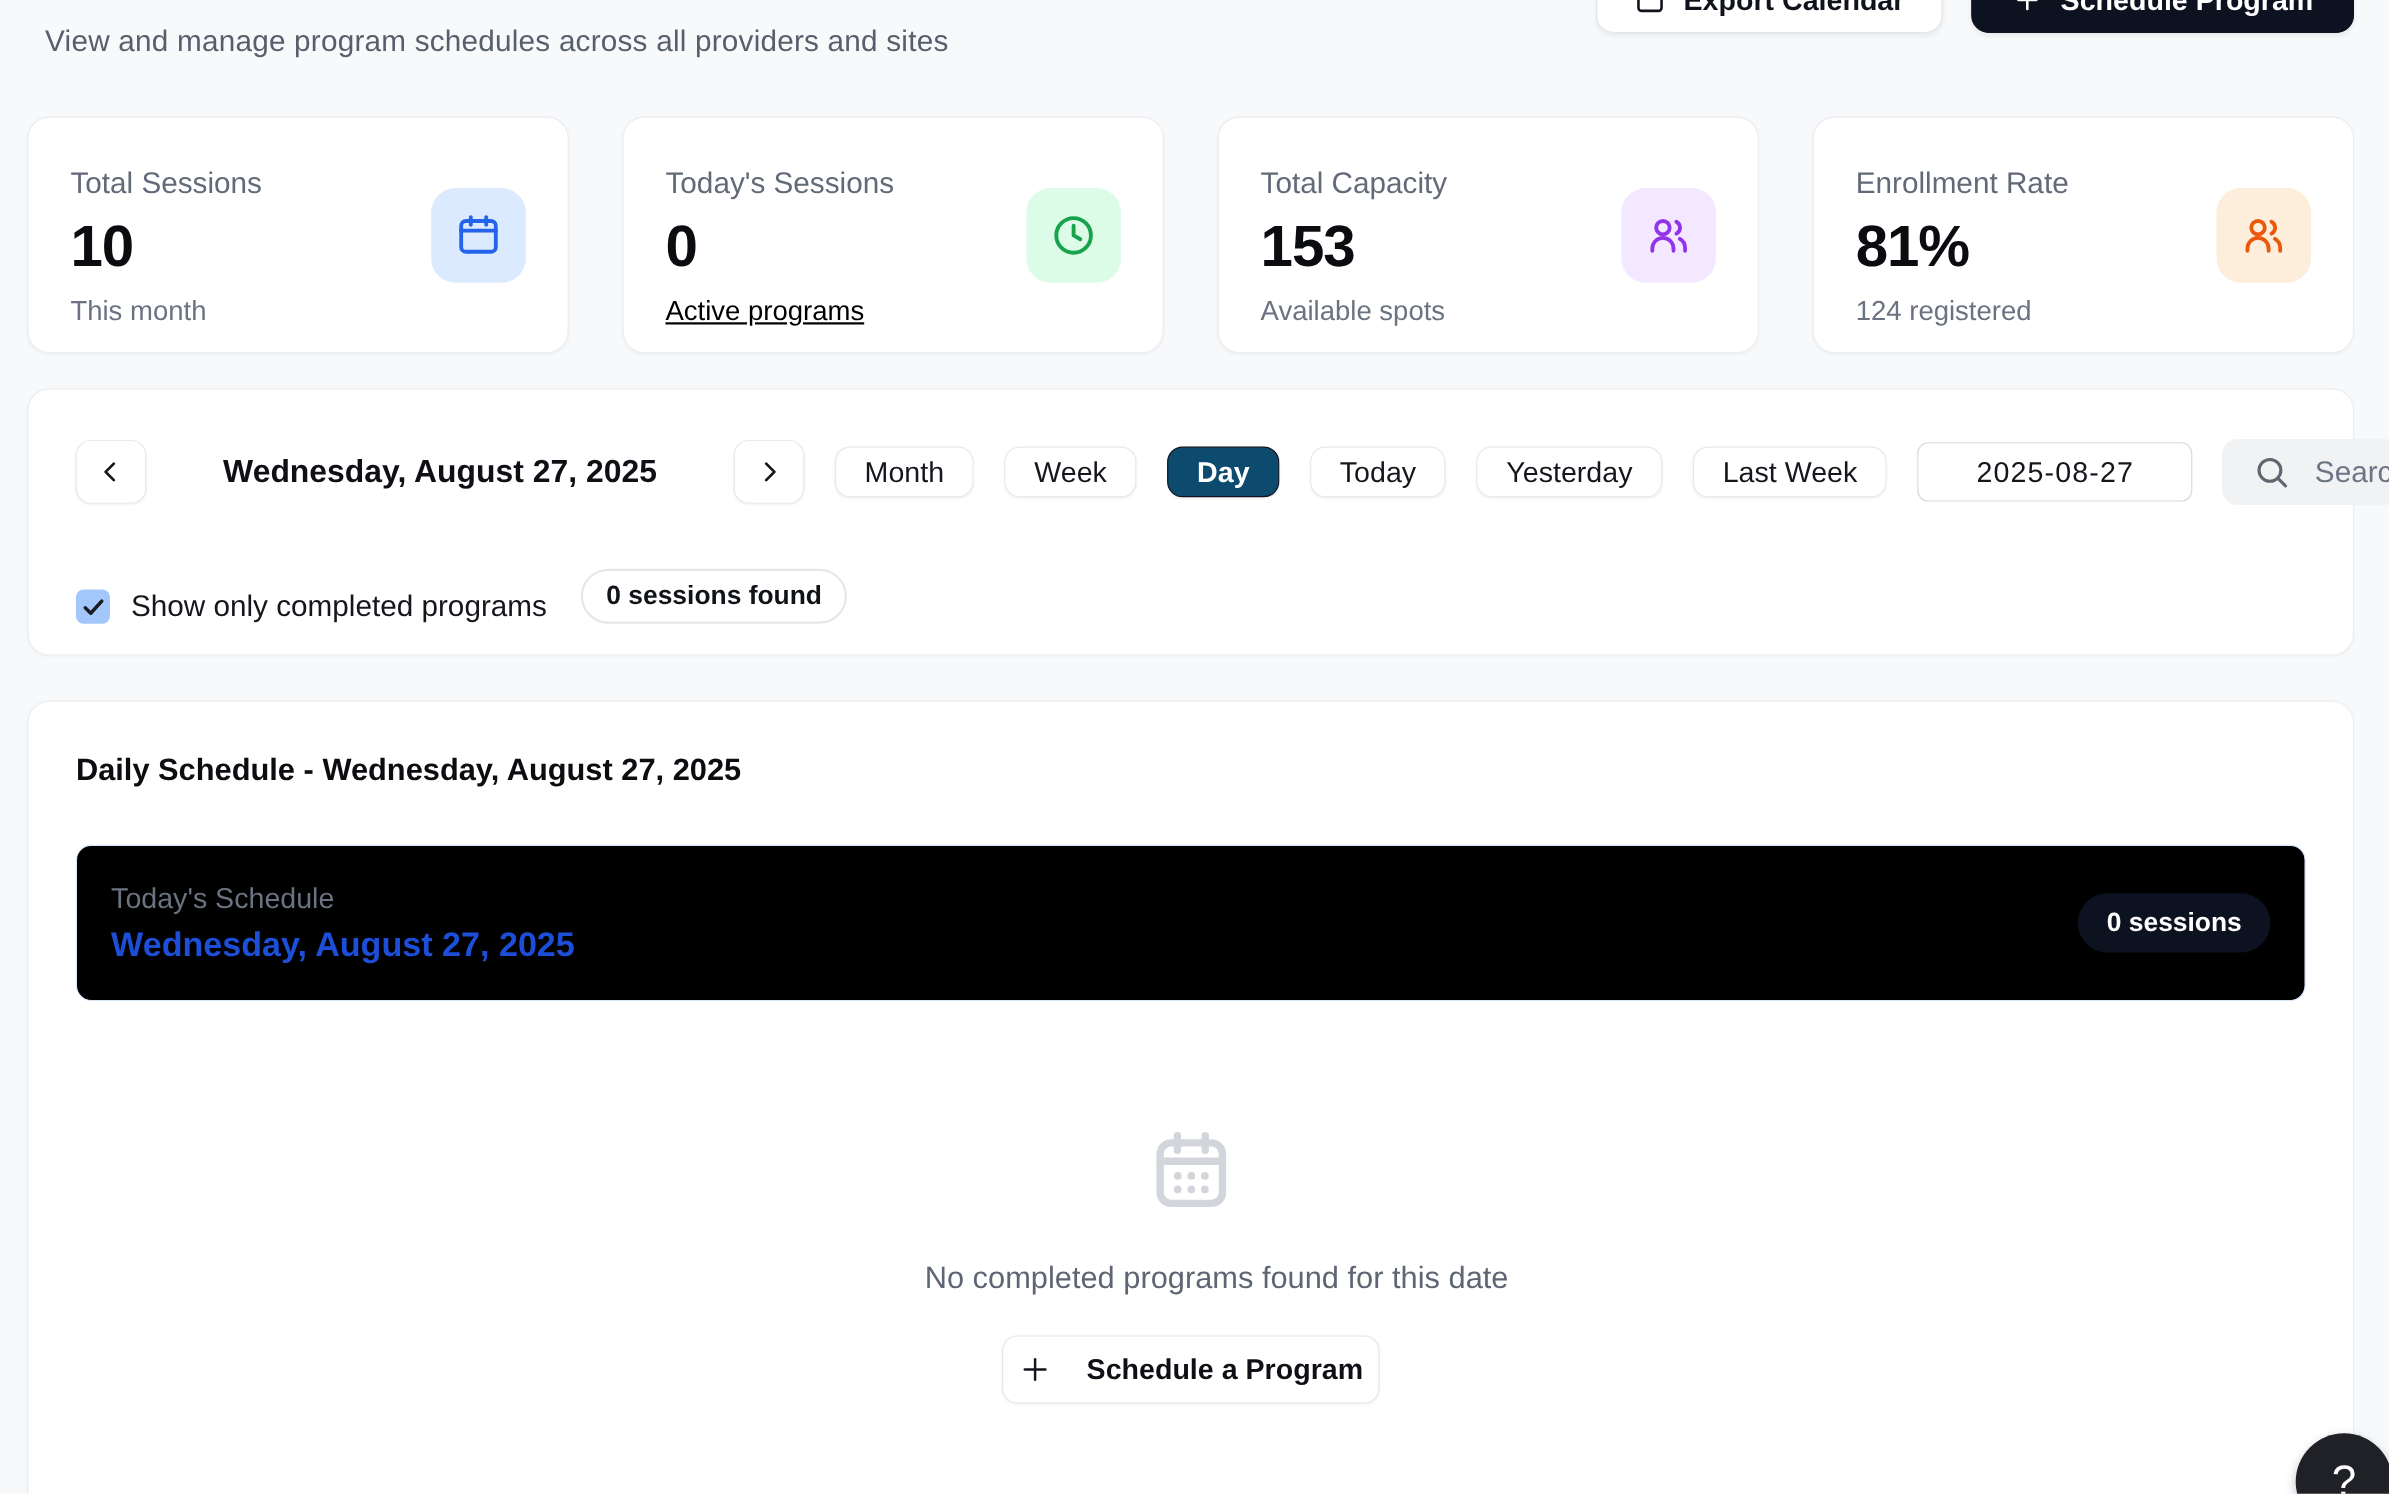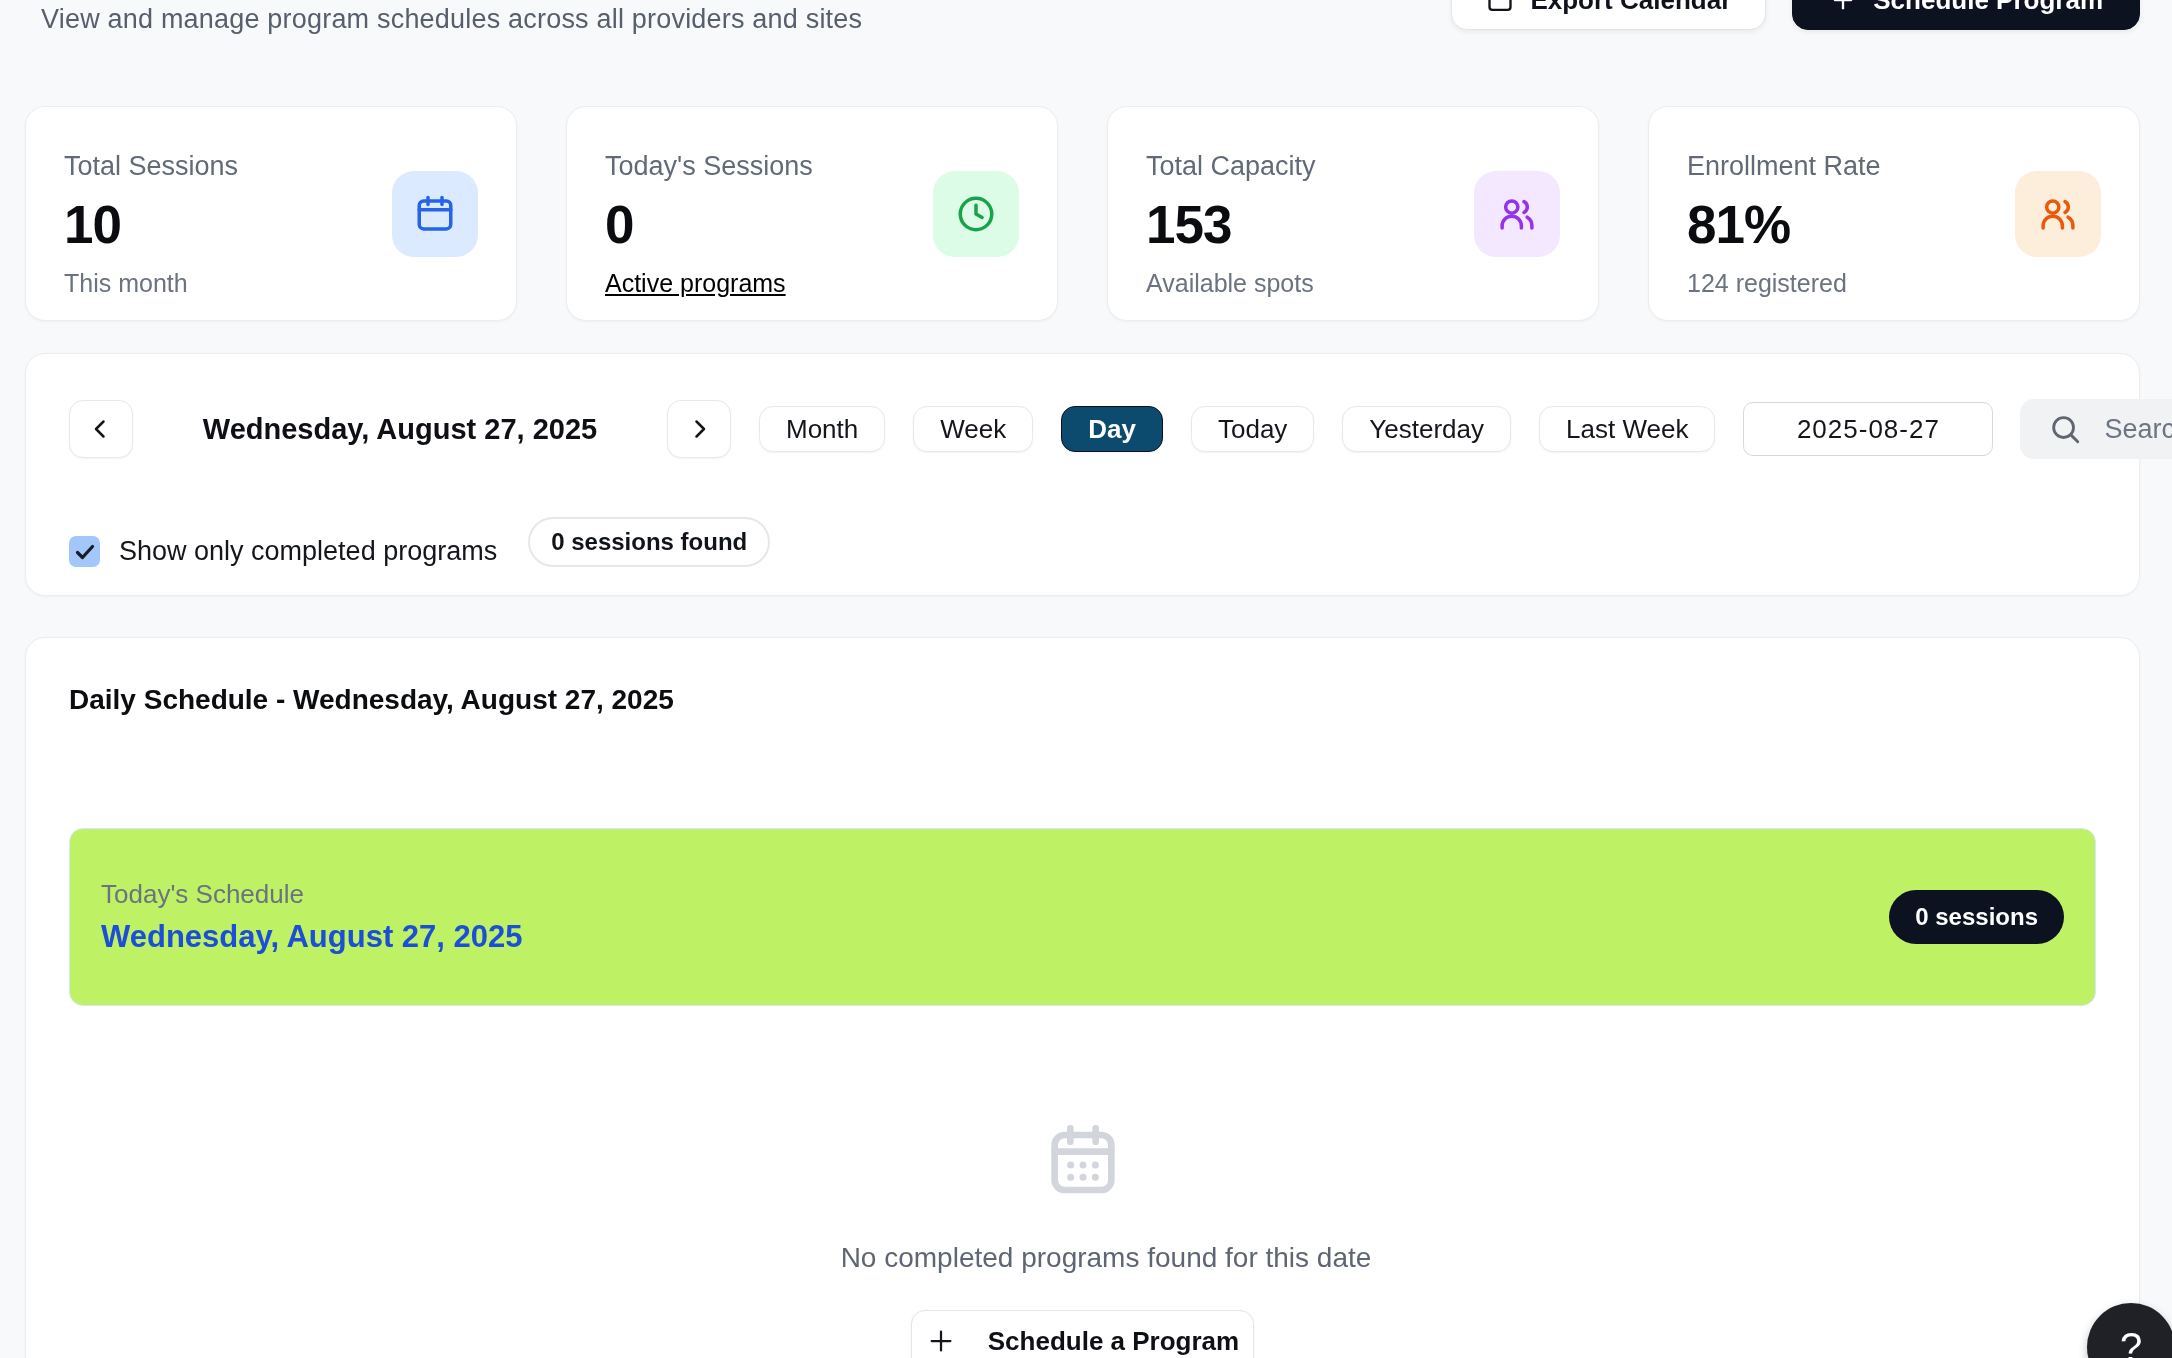--- a/index.html
+++ b/index.html
@@ -7,21 +7,21 @@
     width:2172px;height:1358px;position:relative;overflow:hidden;
     background:#f8f9fa;
     font-family:"Liberation Sans",sans-serif;
     color:#101114;
   }
   svg{display:block;}
   .icon{flex:none;}
 
   
   .page-subtitle{
-    position:absolute;left:41px;top:4px;
+    position:absolute;left:41px;top:22px;
     font-size:27px;color:#575f6c;letter-spacing:.2px;
   }
   .top-actions{
     position:absolute;top:-30px;right:32px;display:flex;gap:26px;
   }
   .btn{
     display:flex;align-items:center;justify-content:center;gap:16px;
     height:60px;border-radius:16px;font-size:26px;font-weight:600;
     background:#fff;border:1px solid #e3e5e9;color:#10131c;
     box-shadow:0 2px 5px rgba(16,24,40,.07);
@@ -104,22 +104,22 @@
 
   
   .daily-card{
     position:absolute;left:25px;top:637px;width:2115px;height:790px;
     box-sizing:border-box;background:#fff;border:1px solid #ebedf0;
     border-radius:20px;box-shadow:0 1px 3px rgba(16,24,40,.04);
     padding:46px 43px;
   }
   .daily-heading{font-size:28px;font-weight:600;color:#0c0d10;}
   .today-banner{
-    margin-top:112px;height:178px;box-sizing:border-box;border-radius:14px;
-    background:#bef264;border:1px solid #d8e6fd;
+    margin-top:52px;height:142px;box-sizing:border-box;border-radius:14px;
+    background:#000000;border:1px solid #d8e6fd;
     display:flex;align-items:center;justify-content:space-between;padding:0 31px 0 31px;
   }
   .banner-label{font-size:26px;color:#6b7280;}
   .banner-date{font-size:31px;font-weight:700;color:#1d4ed8;margin-top:9px;}
   .sessions-badge{
     background:#0d1220;color:#fff;font-size:24px;font-weight:700;
     padding:13px 26px;border-radius:999px;
   }
   .empty-state{
     margin-top:114px;display:flex;flex-direction:column;align-items:center;

